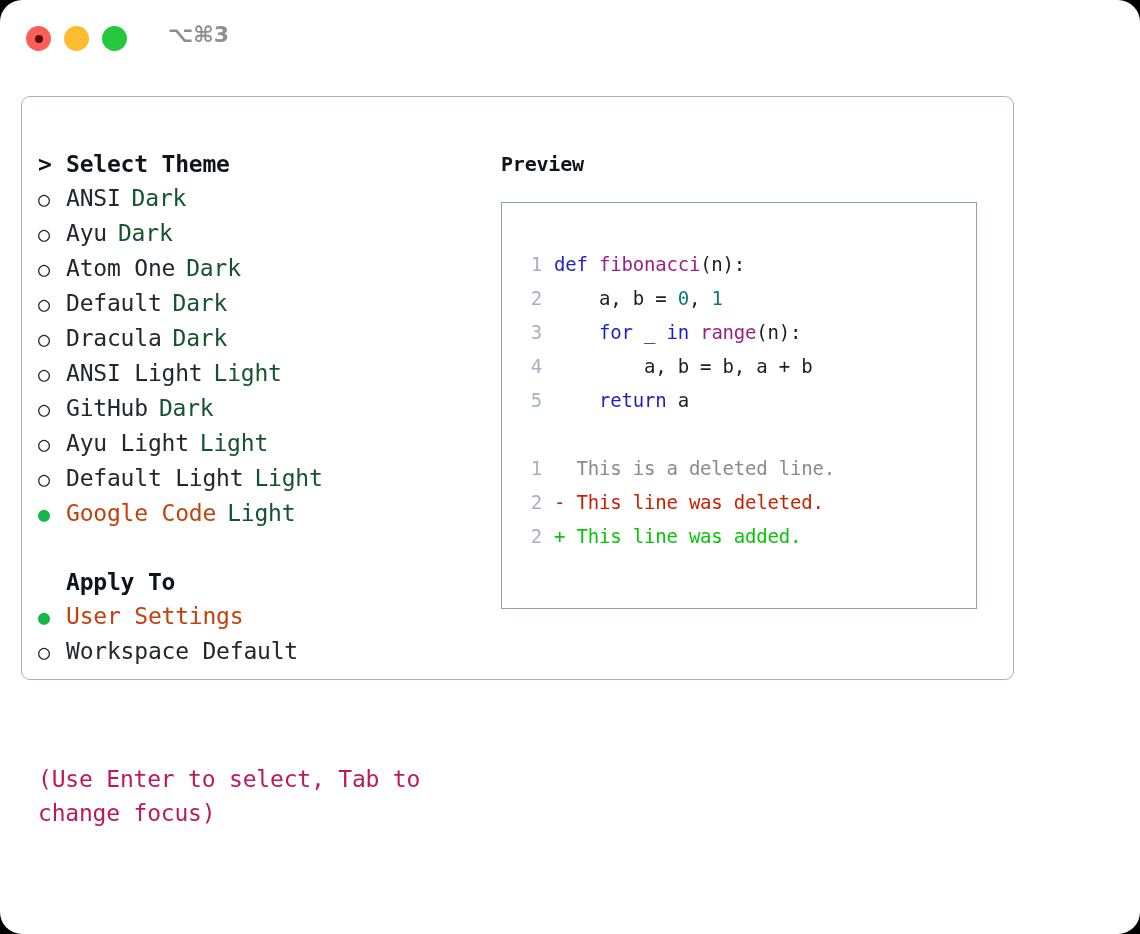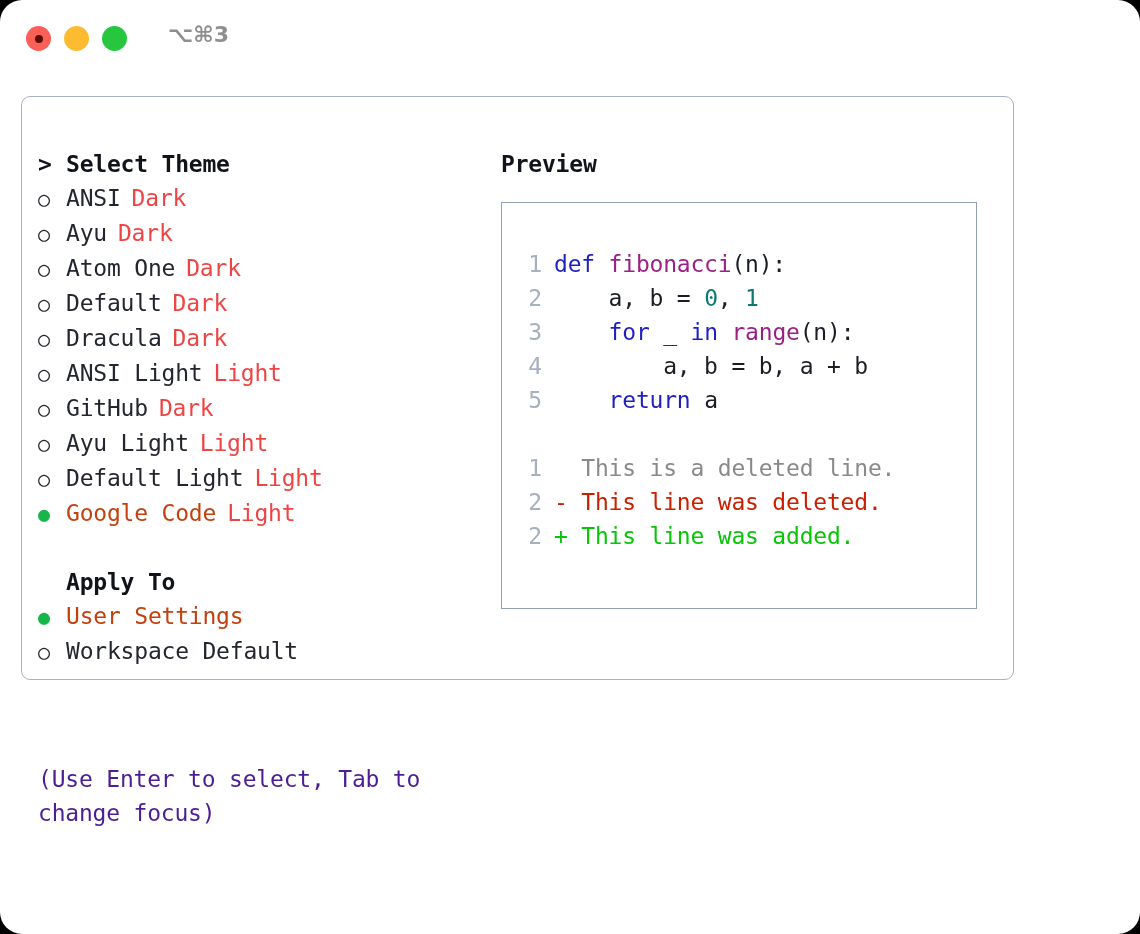--- a/index.html
+++ b/index.html
@@ -124,46 +124,46 @@
   .opt-row .bullet {
     display: inline-block;
     width: 28px;
     color: #23262e;
     font-size: 20px;
   }
   .opt-row.selected .bullet { color: #17b64a; font-size: 20px; }
   .opt-row.selected .opt-label { color: #c2410c; }
   .opt-label { color: #23262e; }
   .opt-variant {
-    color: #ef4444;
+    color: #14532d;
     margin-left: 11px;
   }
 
   .spacer-1 { height: 34px; }
 
   .hint {
     position: absolute;
     left: 16px;
     top: 665px;
     width: 420px;
     font-size: 23px;
     line-height: 34px;
-    color: #4c1d95;
+    color: #be185d;
     letter-spacing: -0.2px;
   }
 
   
   .right-col {
     position: absolute;
     left: 479px;
     top: 50px;
     width: 500px;
   }
   .preview-title {
-    font-size: 23px;
+    font-size: 20px;
     font-weight: 700;
     color: #11131a;
     line-height: 34px;
     letter-spacing: -0.2px;
   }
 
   .code-box {
     position: absolute;
     left: 479px;
     top: 105px;
@@ -175,21 +175,21 @@
   }
 
   .code-inner {
     position: absolute;
     left: 14px;
     top: 44px;
     right: 6px;
   }
 
   .code-line {
-    font-size: 23px;
+    font-size: 19px;
     line-height: 34px;
     white-space: pre;
     letter-spacing: -0.2px;
   }
   .ln {
     display: inline-block;
     width: 26px;
     text-align: right;
     color: #a7b0bf;
     margin-right: 12px;

